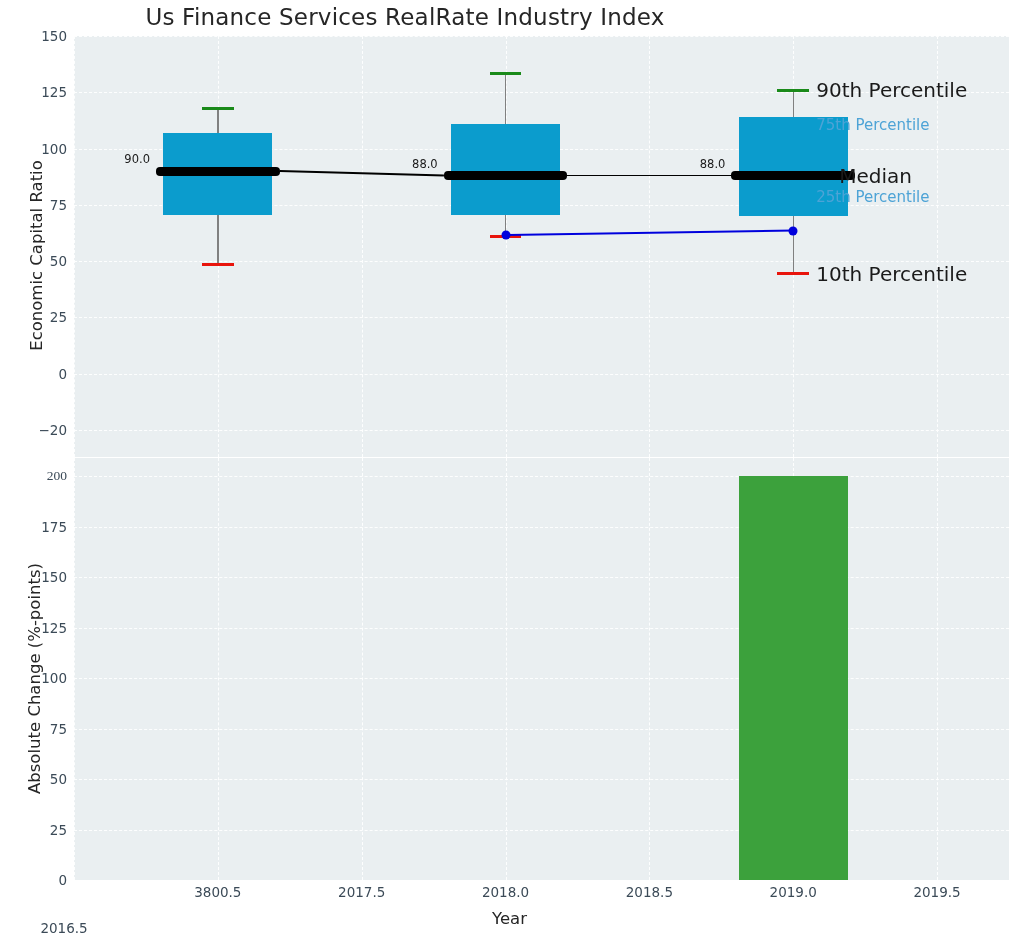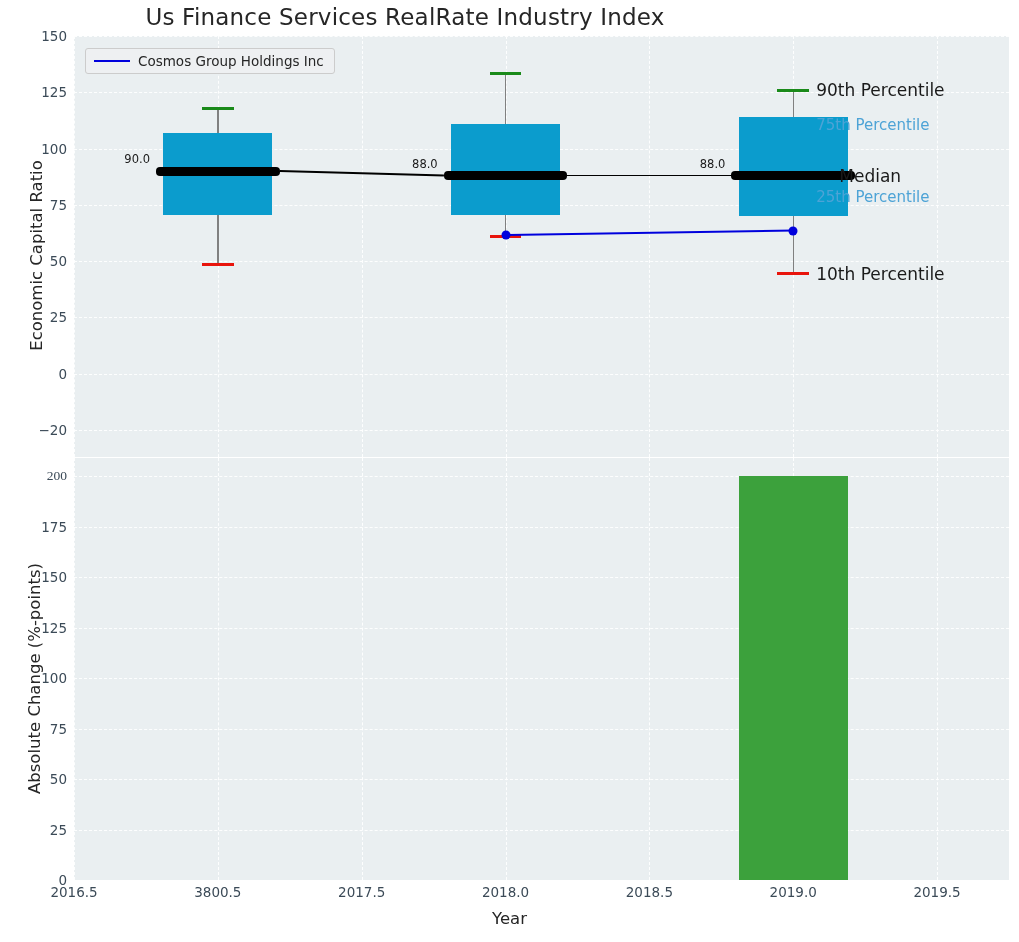--- a/index.html
+++ b/index.html
@@ -189,21 +189,21 @@
     background: #0000dd;
     transform: translate(-50%, -50%);
   }
   
   .annot {
     position: absolute;
     white-space: nowrap;
     transform: translateY(-50%);
   }
   .annot-major {
-    font-size: 17px;
+    font-size: 20px;
     color: #1a1a1a;
   }
   .annot-minor {
     font-size: 15px;
     color: #4da3d6;
   }
   
   .bar {
     position: absolute;
     background: #3ca13c;
@@ -238,24 +238,20 @@
       <div class="ytick" style="top: 92.2834px;">125</div>
       <div class="ytick" style="top: 148.567px;">100</div>
       <div class="ytick" style="top: 204.85px;">75</div>
       <div class="ytick" style="top: 261.134px;">50</div>
       <div class="ytick" style="top: 317.417px;">25</div>
       <div class="ytick" style="top: 373.701px;">0</div>
       <div class="ytick" style="top: 429.984px;">−20</div>
     </div>
   <div class="axis-label" id="ylabel-top">Economic Capital Ratio</div>
 
-  <div id="legend">
-    <span class="swatch"></span>
-    <span class="lbl">Cosmos Group Holdings Inc</span>
-  </div>
 
   <div class="panel" id="panel-bottom">
       <div class="gridline-h" style="top: 18.1722px;"></div>
       <div class="gridline-h" style="top: 68.6507px;"></div>
       <div class="gridline-h" style="top: 119.129px;"></div>
       <div class="gridline-h" style="top: 169.608px;"></div>
       <div class="gridline-h" style="top: 220.086px;"></div>
       <div class="gridline-h" style="top: 270.565px;"></div>
       <div class="gridline-h" style="top: 321.043px;"></div>
       <div class="gridline-h" style="top: 371.522px;"></div>
@@ -275,21 +271,21 @@
       <div class="ytick" style="top: 627.608px;">125</div>
       <div class="ytick" style="top: 678.086px;">100</div>
       <div class="ytick" style="top: 728.565px;">75</div>
       <div class="ytick" style="top: 779.043px;">50</div>
       <div class="ytick" style="top: 829.522px;">25</div>
       <div class="ytick" style="top: 880px;">0</div>
     </div>
   <div class="axis-label" id="ylabel-bottom">Absolute Change (%-points)</div>
 
   <div id="xticks-host">
-      <div class="xtick" style="left: 74px;">2016.5</div>
+      <div class="xtick" style="left: 64px; margin-top: 36px;">2016.5</div>
       <div class="xtick" style="left: 217.846px;">3800.5</div>
       <div class="xtick" style="left: 361.692px;">2017.5</div>
       <div class="xtick" style="left: 505.538px;">2018.0</div>
       <div class="xtick" style="left: 649.385px;">2018.5</div>
       <div class="xtick" style="left: 793.231px;">2019.0</div>
       <div class="xtick" style="left: 937.077px;">2019.5</div>
     </div>
   <div class="axis-label" id="xlabel">Year</div>
 
 <div class="whisker-line" style="left: 217.146px; top: 108.043px; height: 156.468px;"></div>

